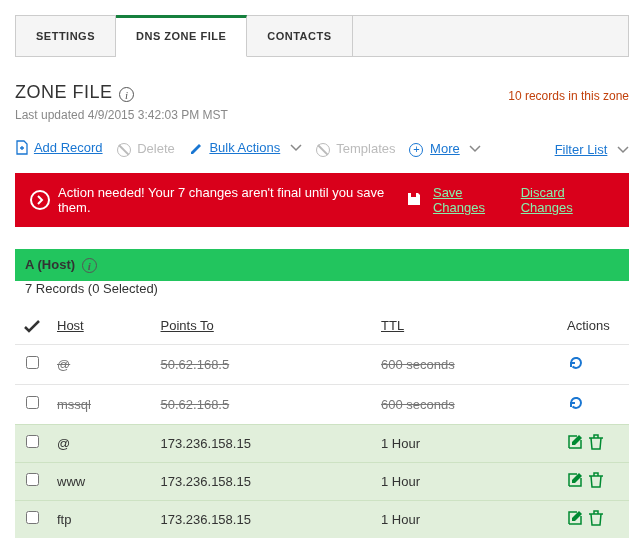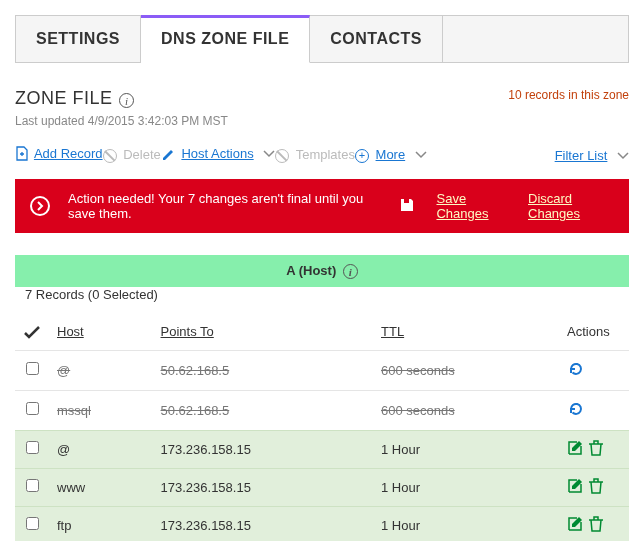--- a/index.html
+++ b/index.html
@@ -1,42 +1,42 @@
 <!DOCTYPE html>
 <html><head>
   <meta charset="utf-8">
   <style>
     * { margin: 0; padding: 0; box-sizing: border-box; }
     body { font-family: Arial, Helvetica, sans-serif; font-size: 13px; color: #333; padding: 15px; width: 644px; }
     
     .tabs { display: flex; border: 1px solid #ccc; background: #f5f5f5; }
-    .tab { padding: 14px 20px; font-weight: bold; font-size: 16px; letter-spacing: 0.5px; cursor: pointer; border-right: 1px solid #ccc; }
-    .tab.active { background: #fff; border-top: 3px solid #8b5cf6; margin-top: -1px; padding-top: 12px; border-bottom: 1px solid #fff; margin-bottom: -1px; }
-    
-    .zone-header { margin-top: 25px; display: flex; justify-content: space-between; align-items: flex-start; }
+    .tab { padding: 14px 20px; font-weight: bold; font-size: 11px; letter-spacing: 0.5px; cursor: pointer; border-right: 1px solid #ccc; }
+    .tab.active { background: #fff; border-top: 3px solid #15803d; margin-top: -1px; padding-top: 12px; border-bottom: 1px solid #fff; margin-bottom: -1px; }
+    
+    .zone-header { margin-top: 25px; display: flex; justify-content: space-between; align-items: flex-end; }
     .zone-title { font-size: 18px; font-weight: normal; color: #333; letter-spacing: 0.5px; }
     .zone-count { font-size: 12px; color: #c2410c; }
     .info-icon { display: inline-flex; width: 15px; height: 15px; border: 1.5px solid #555; border-radius: 50%; font-style: italic; font-family: serif; font-size: 11px; align-items: center; justify-content: center; margin-left: 3px; vertical-align: middle; color: #555; }
     
     .last-updated { font-size: 12px; color: #888; margin-top: 5px; }
     
-    .toolbar { display: flex; align-items: center; margin-top: 18px; font-size: 13px; }
+    .toolbar { display: flex; align-items: center; margin-top: 18px; gap: 14px; font-size: 13px; }
     .toolbar a { color: #1976d2; text-decoration: underline; }
     .toolbar .disabled { color: #bbb; text-decoration: none; }
     .toolbar-icon { display: inline-block; vertical-align: middle; margin-right: 3px; }
     .spacer { flex: 1; }
     .chevron { display: inline-block; margin-left: 6px; color: #888; }
     
-    .alert { background: #d9001b; color: #fff; padding: 12px 15px; margin-top: 15px; display: flex; align-items: center; font-size: 13px; gap: 18px; }
+    .alert { background: #d9001b; color: #fff; padding: 12px 15px; margin-top: 15px; display: flex; align-items: center; font-size: 13px; gap: 8px; }
     .alert-icon { width: 20px; height: 20px; border: 2px solid #fff; border-radius: 50%; display: inline-flex; align-items: center; justify-content: center; flex-shrink: 0; }
-    .alert a { color: #fef9c3; text-decoration: underline; margin-left: 4px; }
+    .alert a { color: #86efac; text-decoration: underline; margin-left: 4px; }
     .alert-save-icon { margin-left: 2px; }
     .alert .discard { margin-left: auto; }
     
-    .section-header { background: #86efac; padding: 8px 10px; margin-top: 22px; font-weight: bold; font-size: 13px; text-align: center; }
+    .section-header { background: #22c55e; padding: 8px 10px; margin-top: 22px; font-weight: bold; font-size: 13px; }
     .records-count { padding: 0 10px 12px; font-size: 13px; }
     
     table { width: 100%; border-collapse: collapse; }
     th { text-align: left; font-weight: normal; text-decoration: underline; padding: 10px 8px; font-size: 13px; color: #333; }
     th.actions { text-decoration: none; }
     td { padding: 9px 8px; font-size: 13px; border-top: 1px solid #e5e5e5; }
     tr.deleted td.data { text-decoration: line-through; color: #777; }
     tr.added { background: #e1efdb; }
     tr.added td { border-top: 1px solid #cde2c3; }
     
@@ -86,21 +86,21 @@
   <span>
     <span class="toolbar-icon cancel-circle"></span>
     <a href="#" class="disabled">Delete</a>
   </span>
   <span>
     <span class="toolbar-icon">
       <svg width="14" height="14" viewBox="0 0 14 14">
           <path d="M2 11 L10 3 L12 5 L4 13 L2 13 Z" fill="#1976d2"></path>
         </svg>
     </span>
-    <a href="#">Host Actions</a>
+    <a href="#">Bulk Actions</a>
     <span class="chevron">
       <svg width="12" height="8" viewBox="0 0 12 8">
           <path d="M1 1l5 5 5-5" fill="none" stroke="#888" stroke-width="1.5"></path>
         </svg>
     </span>
   </span>
   <span>
     <span class="toolbar-icon cancel-circle"></span>
     <a href="#" class="disabled">Templates</a>
   </span>

